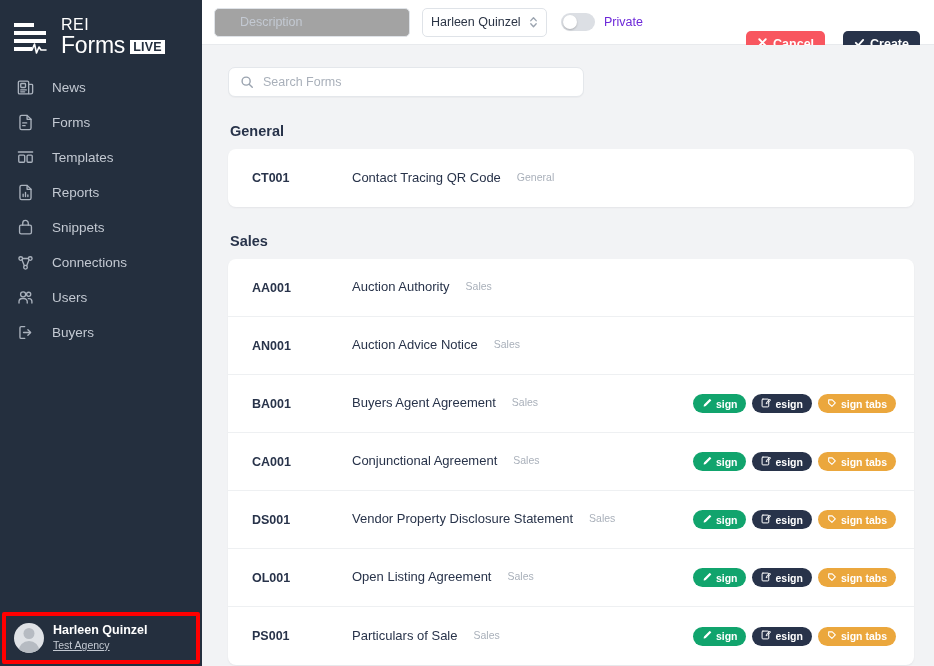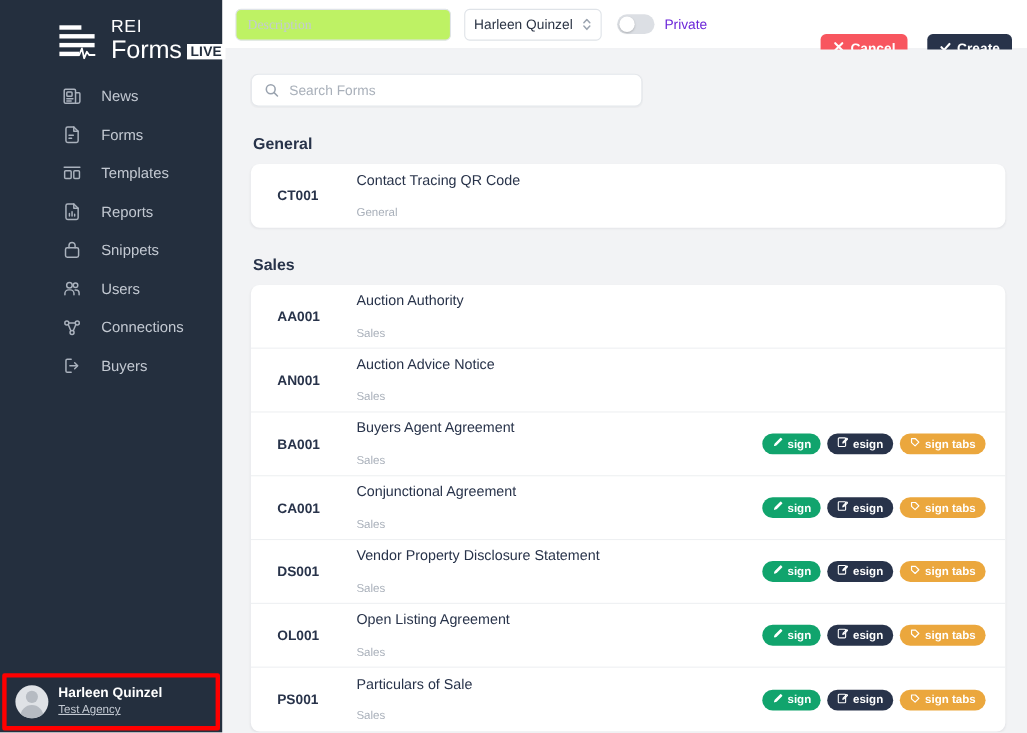--- a/index.html
+++ b/index.html
@@ -10,21 +10,21 @@
     background: #f2f3f5;
   }
   .app { display: flex; width: 934px; height: 666px; position: relative; }
 
   
   .sidebar {
     width: 202px; height: 666px;
     background: #242f3e;
     flex: 0 0 202px;
     position: relative;
-    display: flex; flex-direction: column; padding-left: 40px;
+    display: flex; flex-direction: column;
   }
   .logo-wrap {
     display: flex; align-items: center;
     padding: 12px 0 0 12px;
     height: 62px;
     gap: 9px;
   }
   .logo-mark { width: 40px; height: 34px; flex: 0 0 40px; }
   .logo-text { display: flex; flex-direction: column; line-height: 1; }
   .logo-rei {
@@ -85,22 +85,22 @@
   .main { flex: 1; display: flex; flex-direction: column; height: 666px; min-width: 0; }
 
   .topbar {
     height: 45px; background: #ffffff; border-bottom: 1px solid #e8eaed;
     display: flex; align-items: center; padding: 0 14px 0 12px; gap: 12px;
     flex: 0 0 45px;
   }
   .desc-input {
     width: 196px; height: 29px;
     border: 1px solid #dfe3e8; border-radius: 5px;
-    background: #bef264; padding: 0 10px;
-    font-family: Liberation Serif, serif; font-size: 12.5px;
+    background: #a3a3a3; padding: 0 25px;
+    font-family: Liberation Sans, sans-serif; font-size: 12.5px;
     color: #2b3445; outline: none;
   }
   .desc-input::placeholder { color: #c3c9d2; }
   .select-wrap {
     position: relative; width: 125px; height: 29px;
     border: 1px solid #dfe3e8; border-radius: 5px; background: #ffffff;
     display: flex; align-items: center; padding: 0 8px; cursor: pointer;
   }
   .select-value { font-size: 12.5px; color: #2b3445; flex: 1; }
   .select-arrows { width: 9px; height: 14px; color: #9aa3af; flex: 0 0 9px; }
@@ -158,21 +158,21 @@
   .row {
     display: flex; align-items: center;
     height: 58px; padding: 0 18px 0 0;
     border-bottom: 1px solid #eef0f2; cursor: pointer;
   }
   .row:last-child { border-bottom: none; }
   .row-code {
     width: 96px; flex: 0 0 96px; text-align: left; padding-left: 24px;
     font-size: 12.5px; font-weight: 700; color: #28334a;
   }
-  .row-main { flex: 1; display: flex; flex-direction: column; gap: 16px; min-width: 0; }
+  .row-main { flex: 1; display: flex; flex-direction: row; gap: 16px; min-width: 0; margin-left: 28px; }
   .row-title { font-size: 13px; color: #28334a; line-height: 1.15; }
   .row-sub { font-size: 10.5px; color: #a9b0ba; line-height: 1.15; }
   .row-badges { display: flex; align-items: center; gap: 6px; flex: 0 0 auto; }
   .badge {
     height: 19px; border-radius: 10px; display: flex; align-items: center;
     gap: 4px; padding: 0 9px;
     font-size: 10.5px; font-weight: 700; color: #ffffff; cursor: pointer;
     white-space: nowrap;
   }
   .badge svg { width: 10px; height: 10px; flex: 0 0 10px; }
@@ -257,39 +257,39 @@
             <rect x="4.5" y="9" width="15" height="11" rx="2"></rect>
             <path d="M8.5 9V6.5a3.5 3.5 0 017 0V9"></path>
           </svg>
         </span>
         <span class="nav-label">Snippets</span>
       </div>
 
       <div class="nav-item">
         <span class="nav-icon">
           <svg viewBox="0 0 24 24" fill="none" stroke="currentColor" stroke-width="1.7" stroke-linecap="round" stroke-linejoin="round">
+            <circle cx="6" cy="7" r="2.3"></circle>
+            <circle cx="18" cy="7" r="2.3"></circle>
+            <circle cx="12" cy="18" r="2.3"></circle>
+            <path d="M7.6 8.8l3 7.2M16.4 8.8l-3 7.2M8.3 7h7.4"></path>
+          </svg>
+        </span>
+        <span class="nav-label">Connections</span>
+      </div>
+
+      <div class="nav-item">
+        <span class="nav-icon">
+          <svg viewBox="0 0 24 24" fill="none" stroke="currentColor" stroke-width="1.7" stroke-linecap="round" stroke-linejoin="round">
             <circle cx="9" cy="8" r="3.2"></circle>
             <circle cx="16" cy="8" r="2.6"></circle>
             <path d="M3.8 19v-1.5A4.2 4.2 0 018 13.3h2a4.2 4.2 0 014.2 4.2V19"></path>
             <path d="M15.5 13.4h1a3.6 3.6 0 013.6 3.6V19"></path>
           </svg>
         </span>
         <span class="nav-label">Users</span>
-      </div>
-
-      <div class="nav-item">
-        <span class="nav-icon">
-          <svg viewBox="0 0 24 24" fill="none" stroke="currentColor" stroke-width="1.7" stroke-linecap="round" stroke-linejoin="round">
-            <circle cx="6" cy="7" r="2.3"></circle>
-            <circle cx="18" cy="7" r="2.3"></circle>
-            <circle cx="12" cy="18" r="2.3"></circle>
-            <path d="M7.6 8.8l3 7.2M16.4 8.8l-3 7.2M8.3 7h7.4"></path>
-          </svg>
-        </span>
-        <span class="nav-label">Connections</span>
       </div>
 
 
       <div class="nav-item">
         <span class="nav-icon">
           <svg viewBox="0 0 24 24" fill="none" stroke="currentColor" stroke-width="1.7" stroke-linecap="round" stroke-linejoin="round">
             <path d="M11 4.5H6.5a1.5 1.5 0 00-1.5 1.5v12a1.5 1.5 0 001.5 1.5H11"></path>
             <path d="M15 8.5l3.5 3.5L15 15.5"></path>
             <path d="M18 12H9.5"></path>
           </svg>

